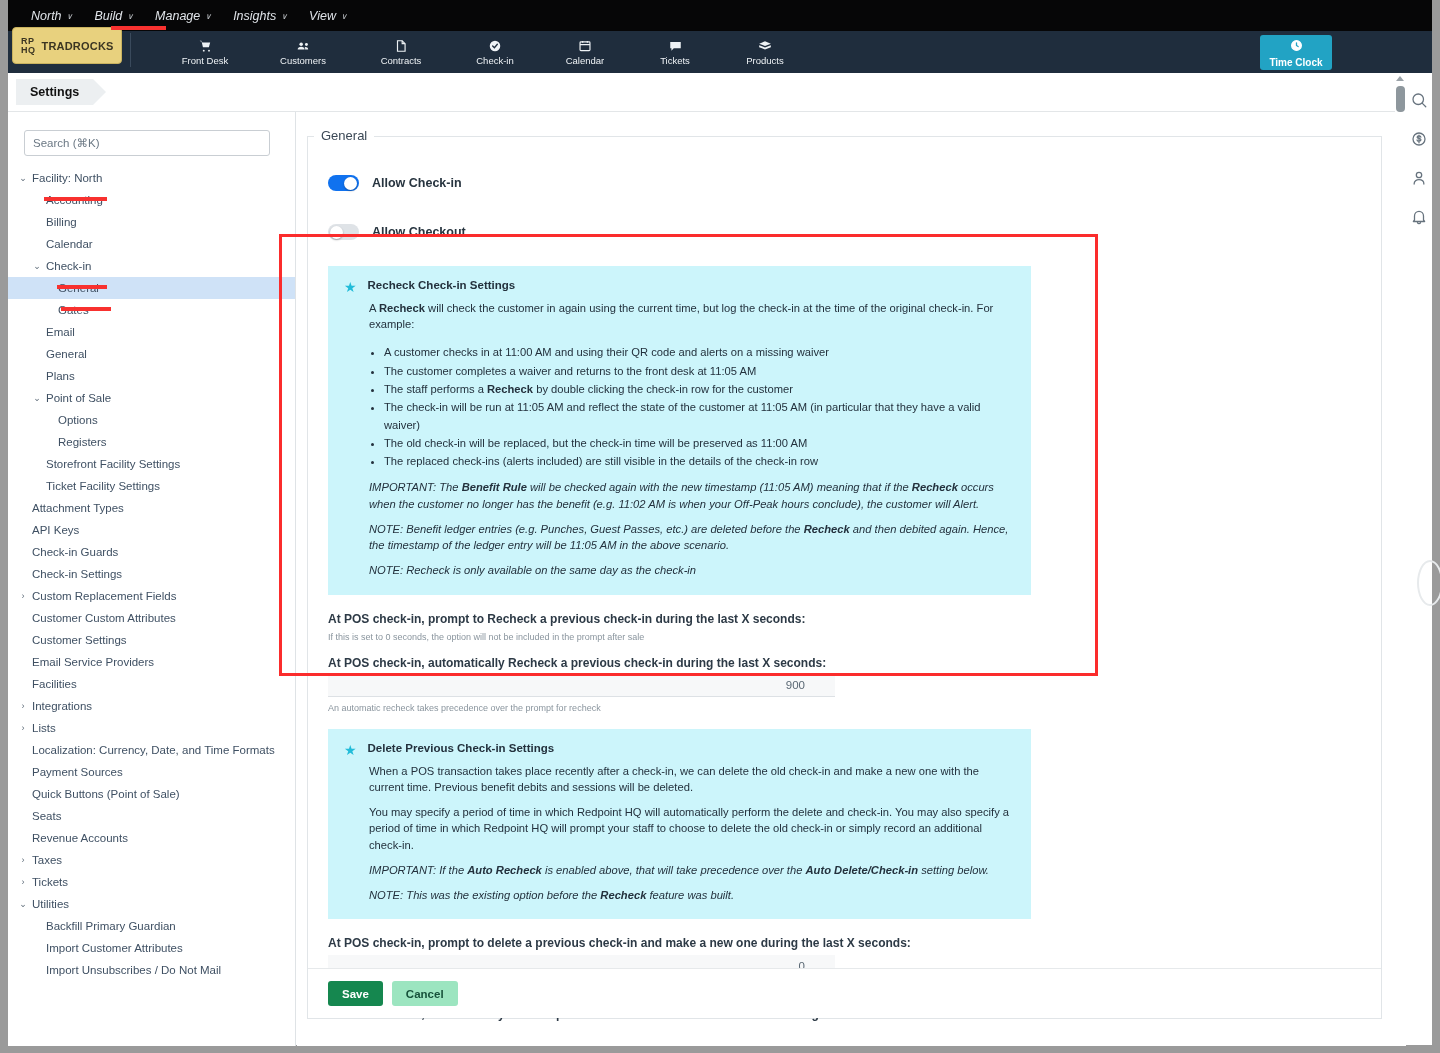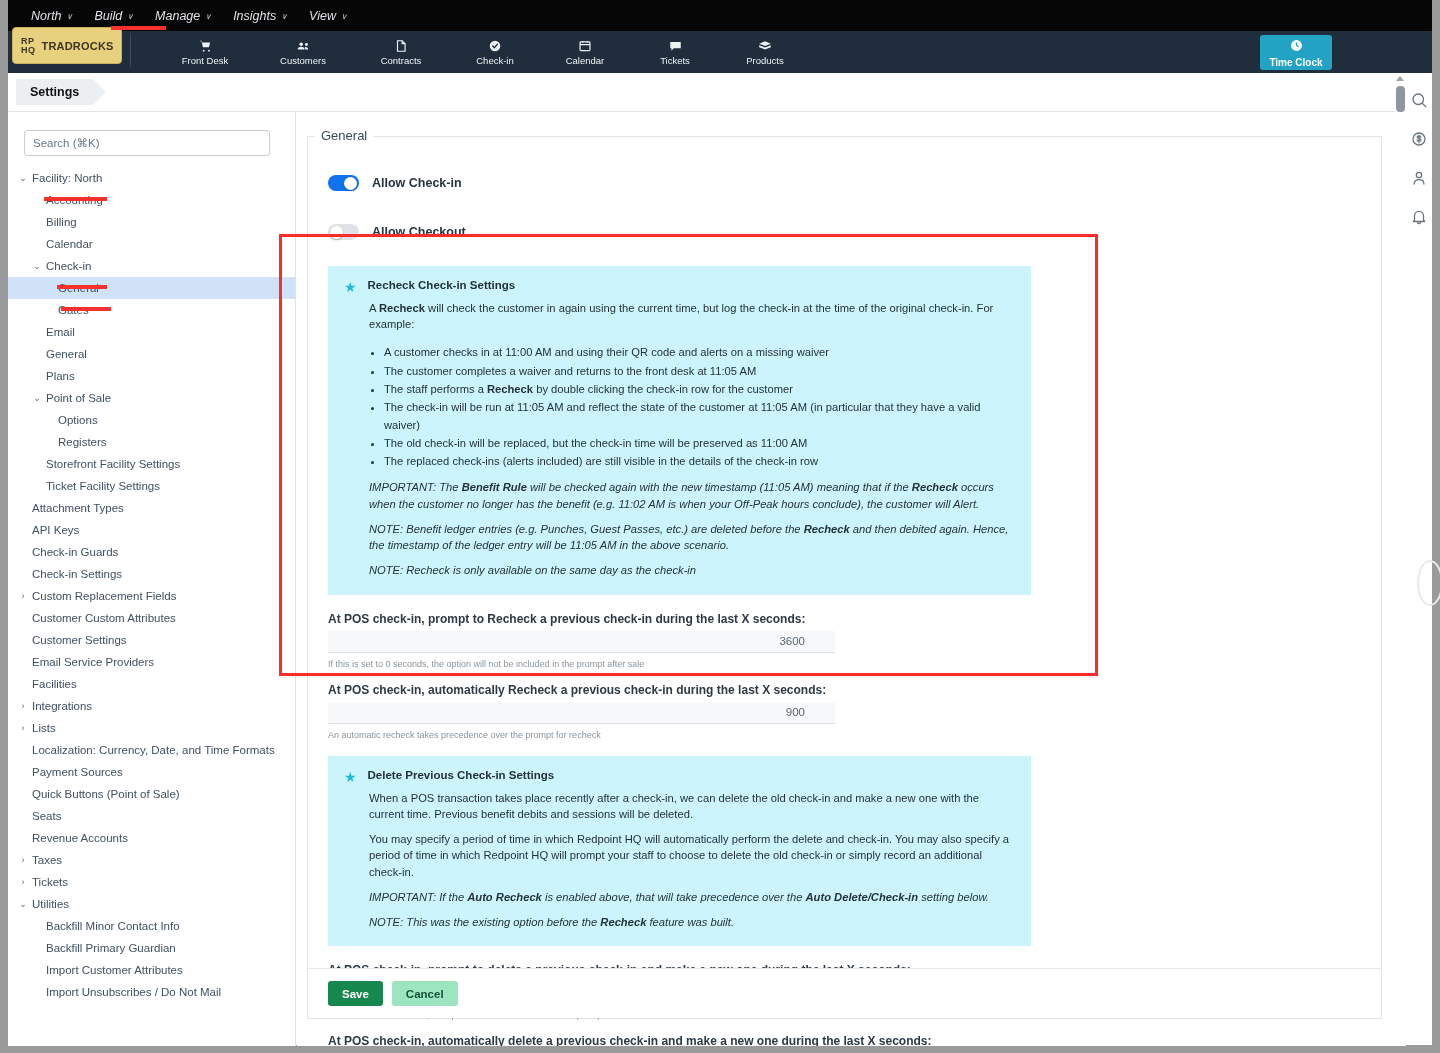--- a/index.html
+++ b/index.html
@@ -484,24 +484,20 @@
             <span class="twist" style="margin-left: 8px;">›</span>
             <span class="tlabel">Taxes</span>
           </div>
           <div class="trow">
             <span class="twist" style="margin-left: 8px;">›</span>
             <span class="tlabel">Tickets</span>
           </div>
           <div class="trow">
             <span class="twist" style="margin-left: 8px;">⌄</span>
             <span class="tlabel">Utilities</span>
-          </div>
-          <div class="trow">
-            <span class="twist" style="margin-left: 22px;"></span>
-            <span class="tlabel">Backfill Minor Contact Info</span>
           </div>
           <div class="trow">
             <span class="twist" style="margin-left: 22px;"></span>
             <span class="tlabel">Backfill Primary Guardian</span>
           </div>
           <div class="trow">
             <span class="twist" style="margin-left: 22px;"></span>
             <span class="tlabel">Import Customer Attributes</span>
           </div>
           <div class="trow">
@@ -546,21 +542,20 @@
                   <li>The replaced check-ins (alerts included) are still visible in the details of the check-in row</li>
                 </ul>
               <p class="cp ital" id="rc-important">IMPORTANT: The <b>Benefit Rule</b> will be checked again with the new timestamp (11:05 AM) meaning that if the <b>Recheck</b> occurs when the customer no longer has the benefit (e.g. 11:02 AM is when your Off-Peak hours conclude), the customer will Alert.</p>
               <p class="cp ital" id="rc-note1">NOTE: Benefit ledger entries (e.g. Punches, Guest Passes, etc.) are deleted before the <b>Recheck</b> and then debited again. Hence, the timestamp of the ledger entry will be 11:05 AM in the above scenario.</p>
               <p class="cp ital" id="rc-note2">NOTE: Recheck is only available on the same day as the check-in</p>
             </div>
           </div>
 
           <div class="fieldgroup">
             <div class="field-label">At POS check-in, prompt to Recheck a previous check-in during the last X seconds:</div>
-            <input class="numbox" type="text" readonly="" value="3600" style="">
             <div class="field-help">If this is set to 0 seconds, the option will not be included in the prompt after sale</div>
           </div>
           <div class="fieldgroup tight">
             <div class="field-label">At POS check-in, automatically Recheck a previous check-in during the last X seconds:</div>
             <input class="numbox" type="text" readonly="" value="900" style="">
             <div class="field-help">An automatic recheck takes precedence over the prompt for recheck</div>
           </div>
 
           <div class="callout" style="margin-top:16px;">
             <div class="callout-head">

